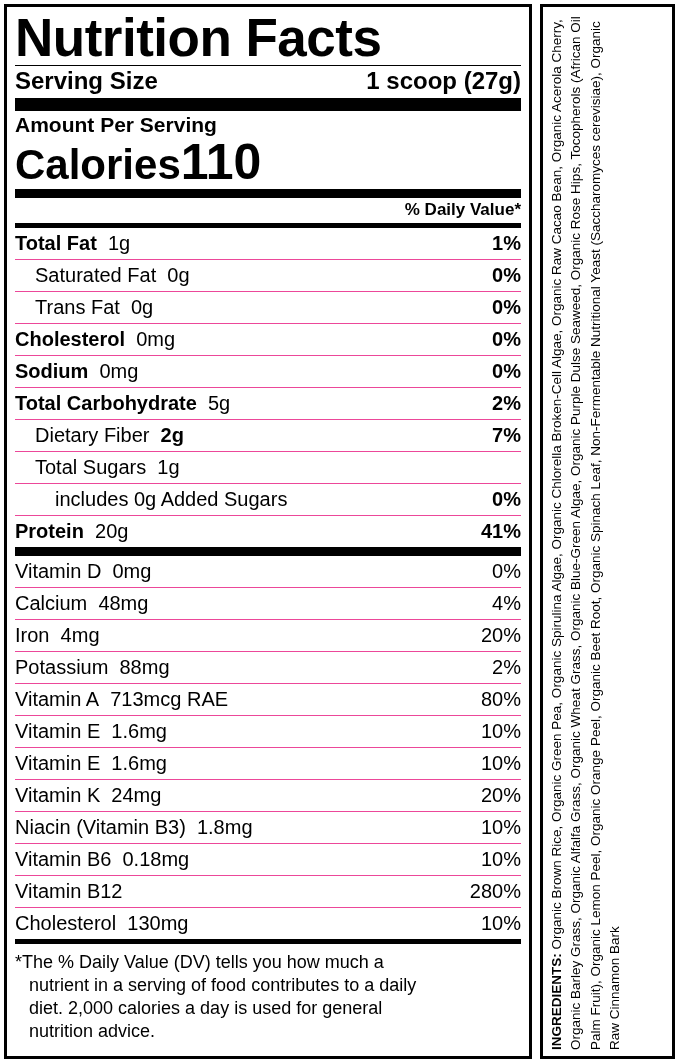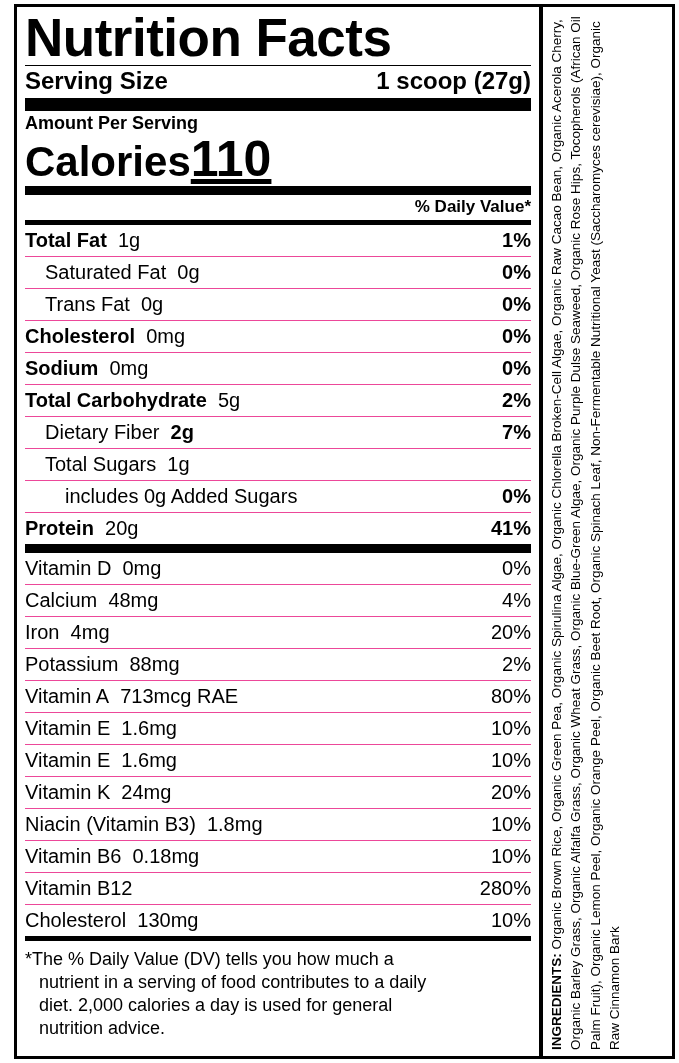--- a/index.html
+++ b/index.html
@@ -21,21 +21,20 @@
   
   .panel {
     position: absolute;
     left: 4px;
     top: 4px;
     width: 528px;
     height: 1055px;
     border: 3px solid #000;
     background: #fff;
     padding: 4px 8px 4px 8px;
-    margin-left: 10px;
   }
 
   .nf-title {
     font-weight: bold;
     font-size: 53px;
     line-height: 0.95;
     letter-spacing: -0.5px;
     margin: 2px 0 2px 0;
     white-space: nowrap;
   }
@@ -55,31 +54,31 @@
     display: flex;
     justify-content: space-between;
     align-items: flex-end;
     font-weight: bold;
     font-size: 24px;
     padding: 1px 0 3px 0;
   }
 
   .amount-per {
     font-weight: bold;
-    font-size: 18px;
+    font-size: 21px;
     padding-top: 2px;
   }
 
   .calories-row {
     display: flex;
     align-items: baseline;
     padding-bottom: 2px;
   }
   .calories-label { font-weight: bold; font-size: 42px; line-height: 1.0; }
-  .calories-value { font-weight: bold; font-size: 50px; line-height: 1.0; text-decoration: underline; }
+  .calories-value { font-weight: bold; font-size: 50px; line-height: 1.0; }
 
   .dv-header {
     text-align: right;
     font-weight: bold;
     font-size: 17px;
     padding: 2px 0 3px 0;
   }
 
   .row {
     display: flex;

